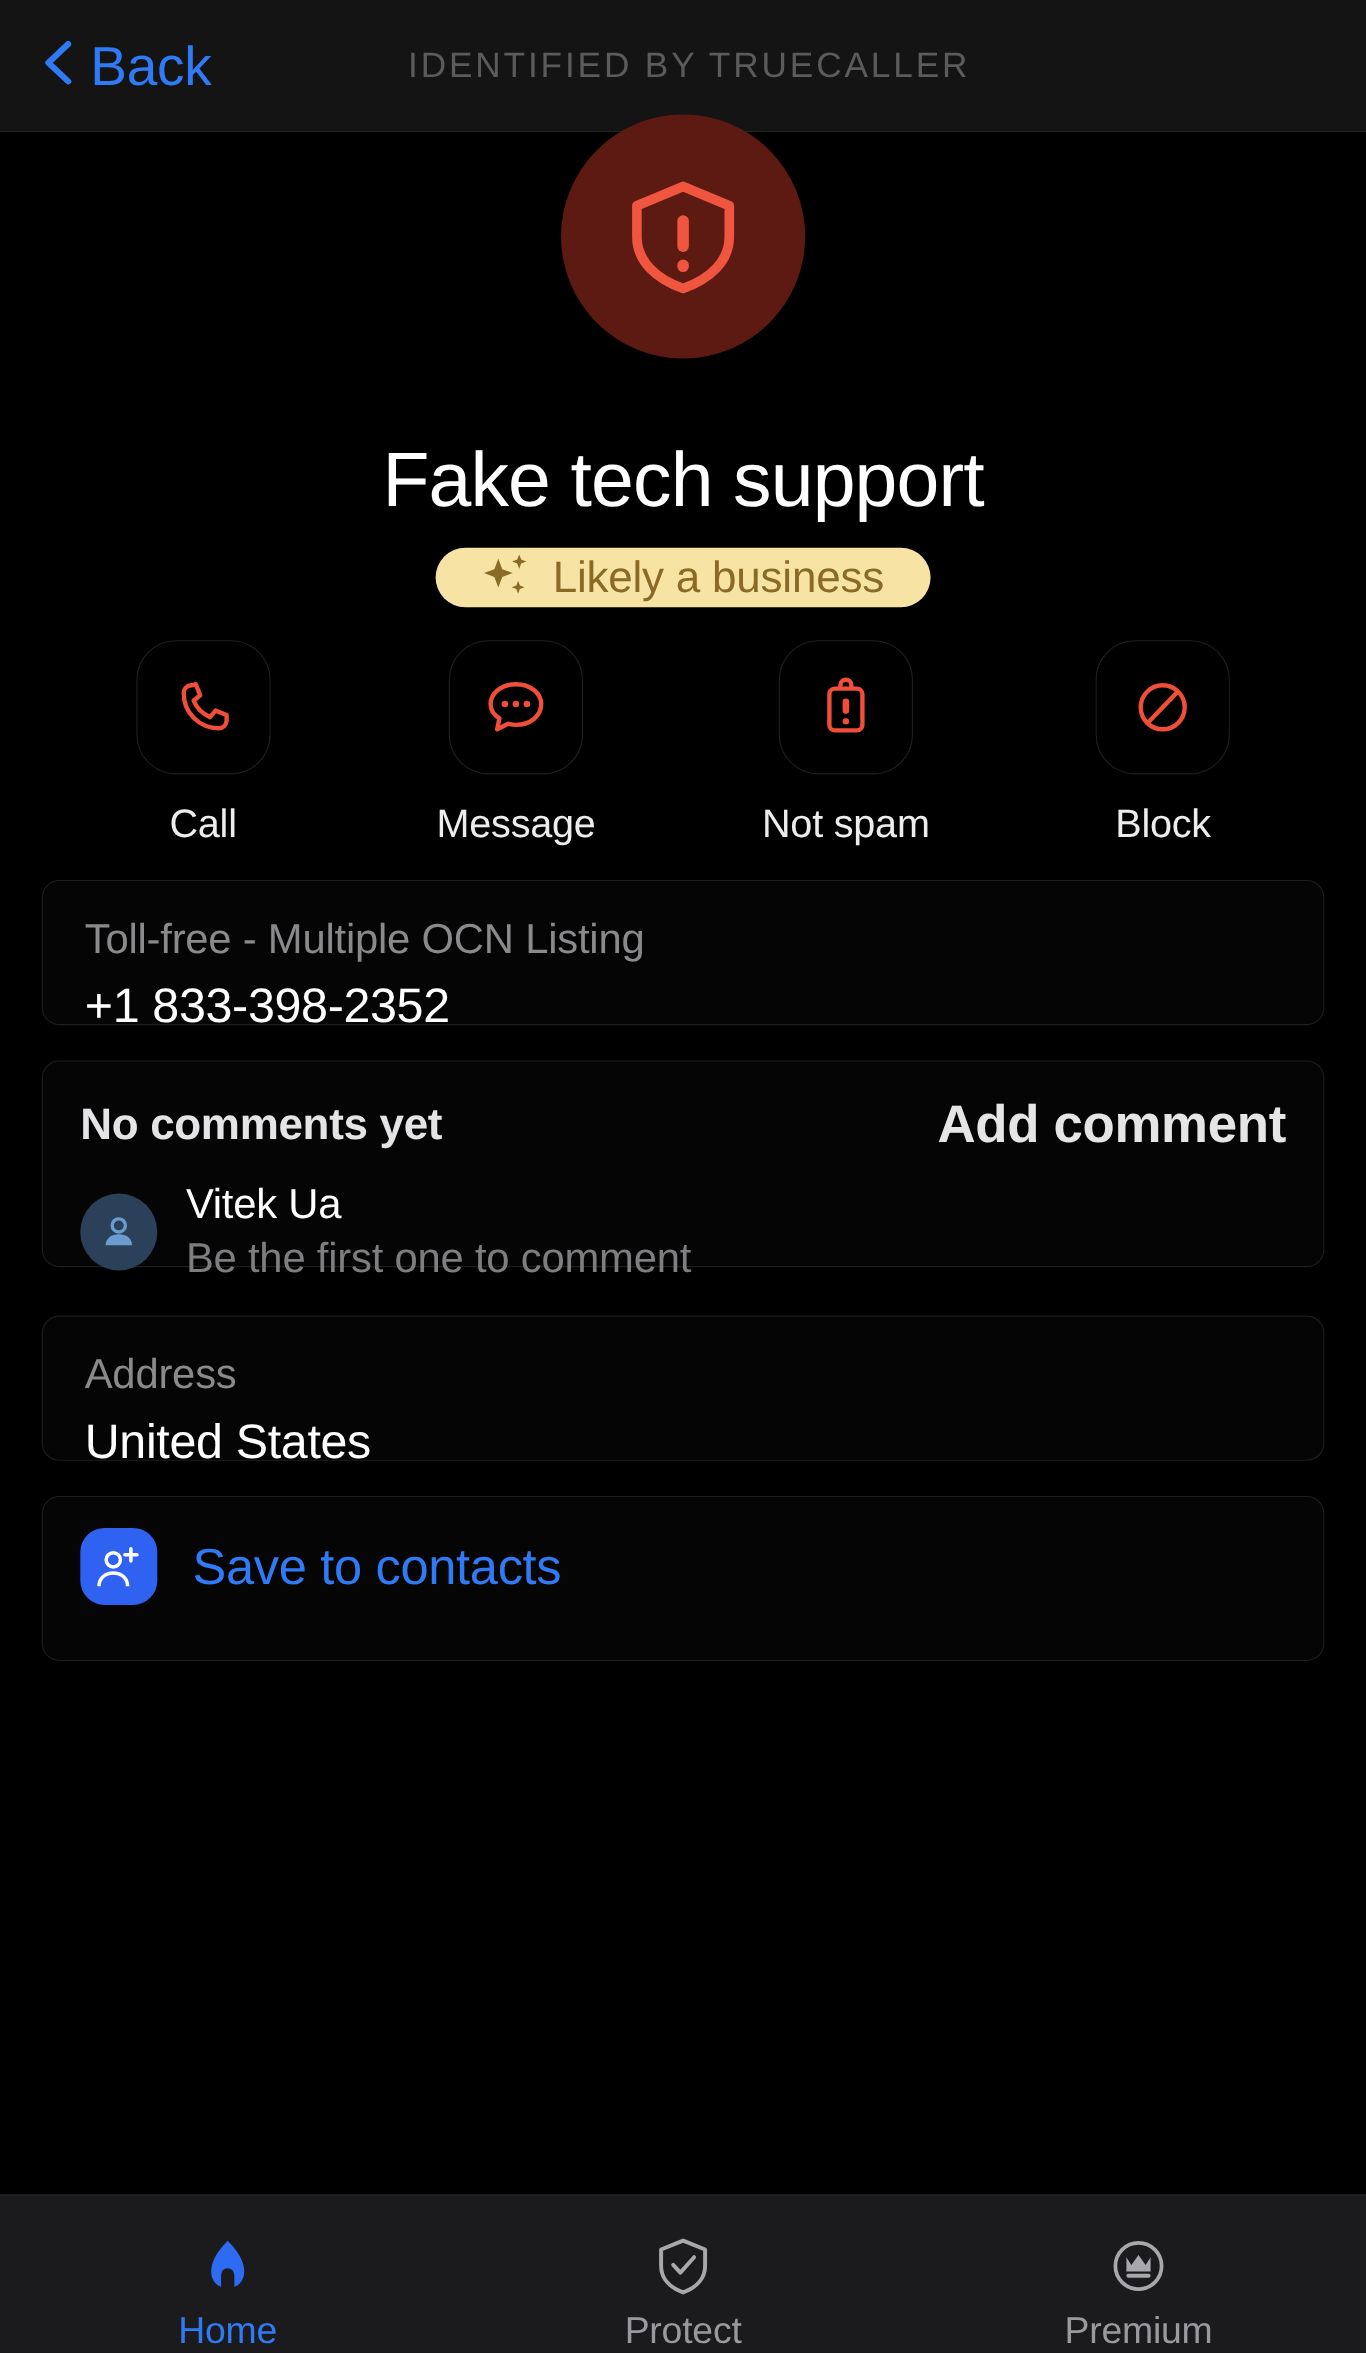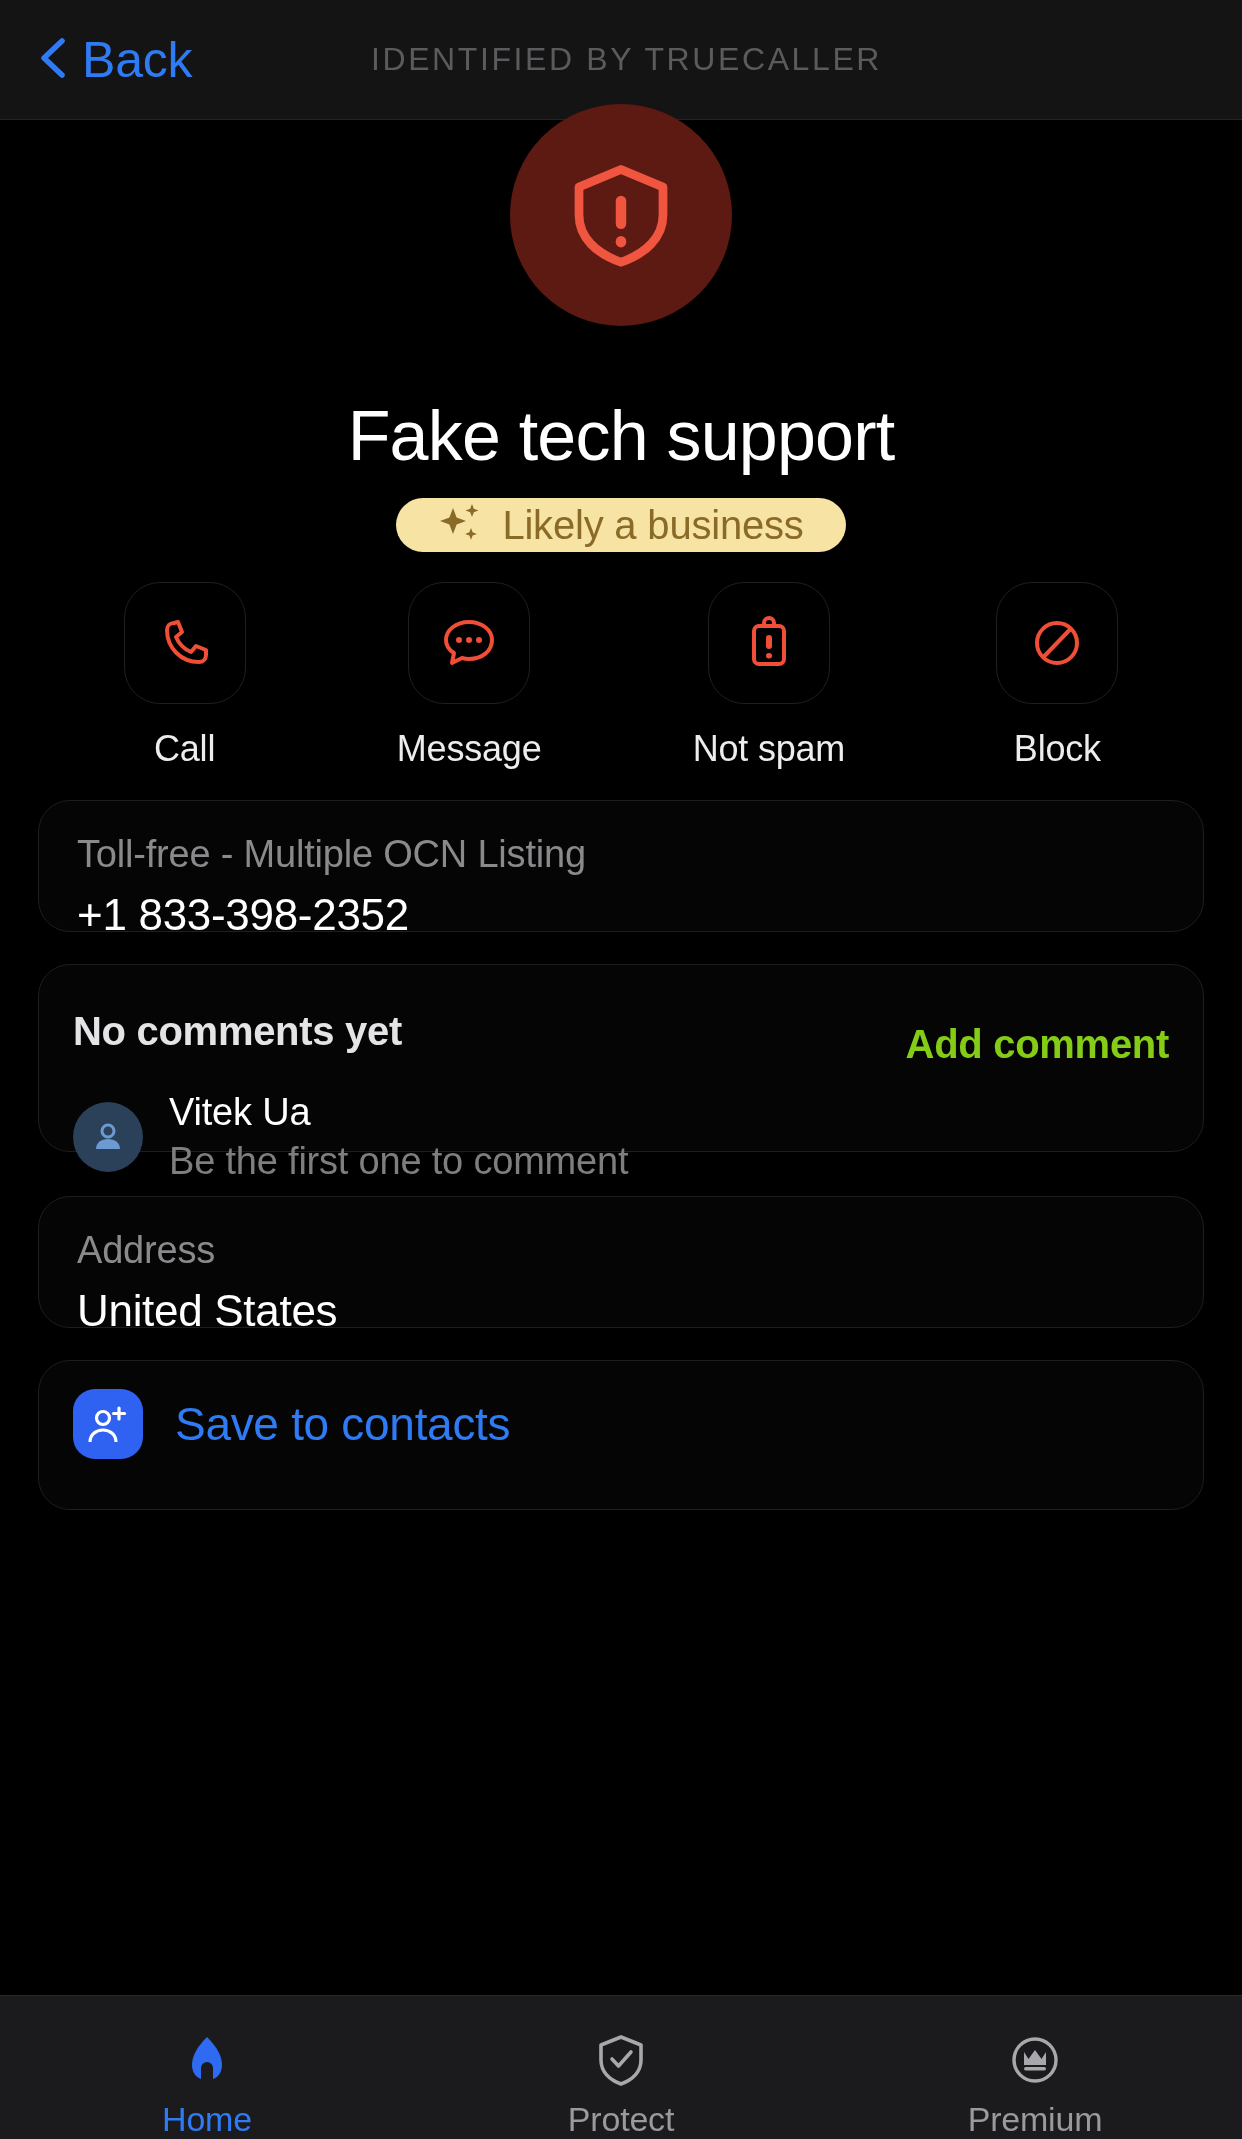--- a/index.html
+++ b/index.html
@@ -78,36 +78,36 @@
     display:flex; align-items:center; justify-content:center;
   }
   .action-ic svg { width:58px; height:58px; display:block; }
   .action-lb {
     margin-top:24px; color:#EDEDED; font-size:36px; letter-spacing:-0.2px;
   }
 
   
   .card {
     position:absolute; left:38px; width:1166px;
-    border:1.5px solid #1E1E1F; border-radius:32px;
+    border:1.5px solid #1E1E1F; border-radius:16px;
     background:#050505;
   }
   .card-label {
     color:#8A8A8D; font-size:38px; letter-spacing:-0.2px;
   }
   .card-value {
     color:#FFFFFF; font-size:44px; letter-spacing:-0.3px; margin-top:14px;
   }
 
   #card-number { top:800px; height:132px; padding:32px 38px; }
 
   #card-comments { top:964px; height:188px; padding:30px 34px; }
   .cm-head { display:flex; align-items:center; justify-content:space-between; }
   .cm-title { color:#E4E4E6; font-size:40px; font-weight:bold; letter-spacing:-0.3px; }
-  .cm-add { color:#84cc16; font-size:40px; font-weight:bold; letter-spacing:-0.3px; cursor:pointer;margin-top:27px; }
+  .cm-add { color:#e5e5e5; font-size:48px; font-weight:bold; letter-spacing:-0.3px; cursor:pointer; }
   .cm-body { display:flex; align-items:center; gap:26px; margin-top:24px; }
   .cm-av {
     width:70px; height:70px; border-radius:50%; flex:none;
     background:#2B4159; display:flex; align-items:center; justify-content:center;
   }
   .cm-av svg { width:38px; height:38px; display:block; }
   .cm-user { color:#ffffff; font-size:38px; letter-spacing:-0.2px; }
   .cm-sub { color:#7E7E81; font-size:38px; letter-spacing:-0.2px; margin-top:6px; }
 
   #card-address { top:1196px; height:132px; padding:32px 38px; }

